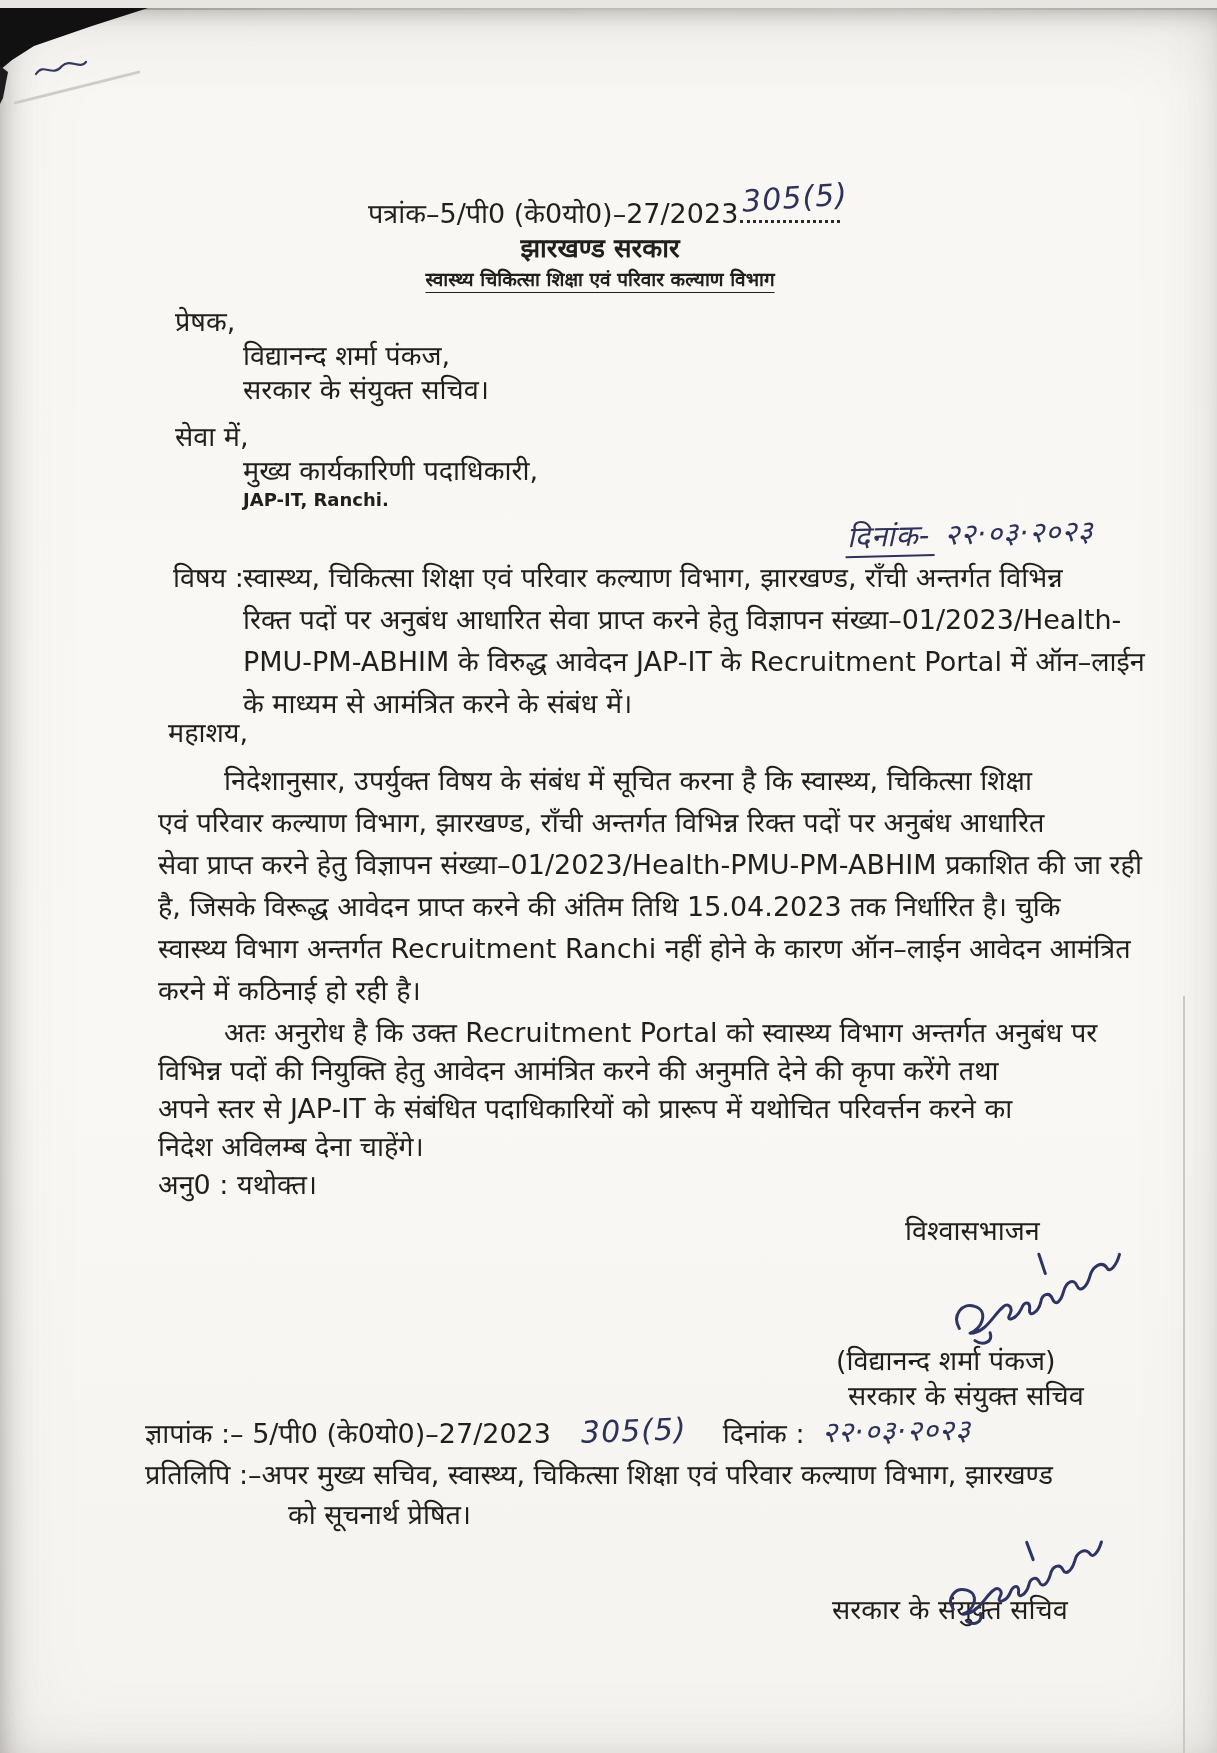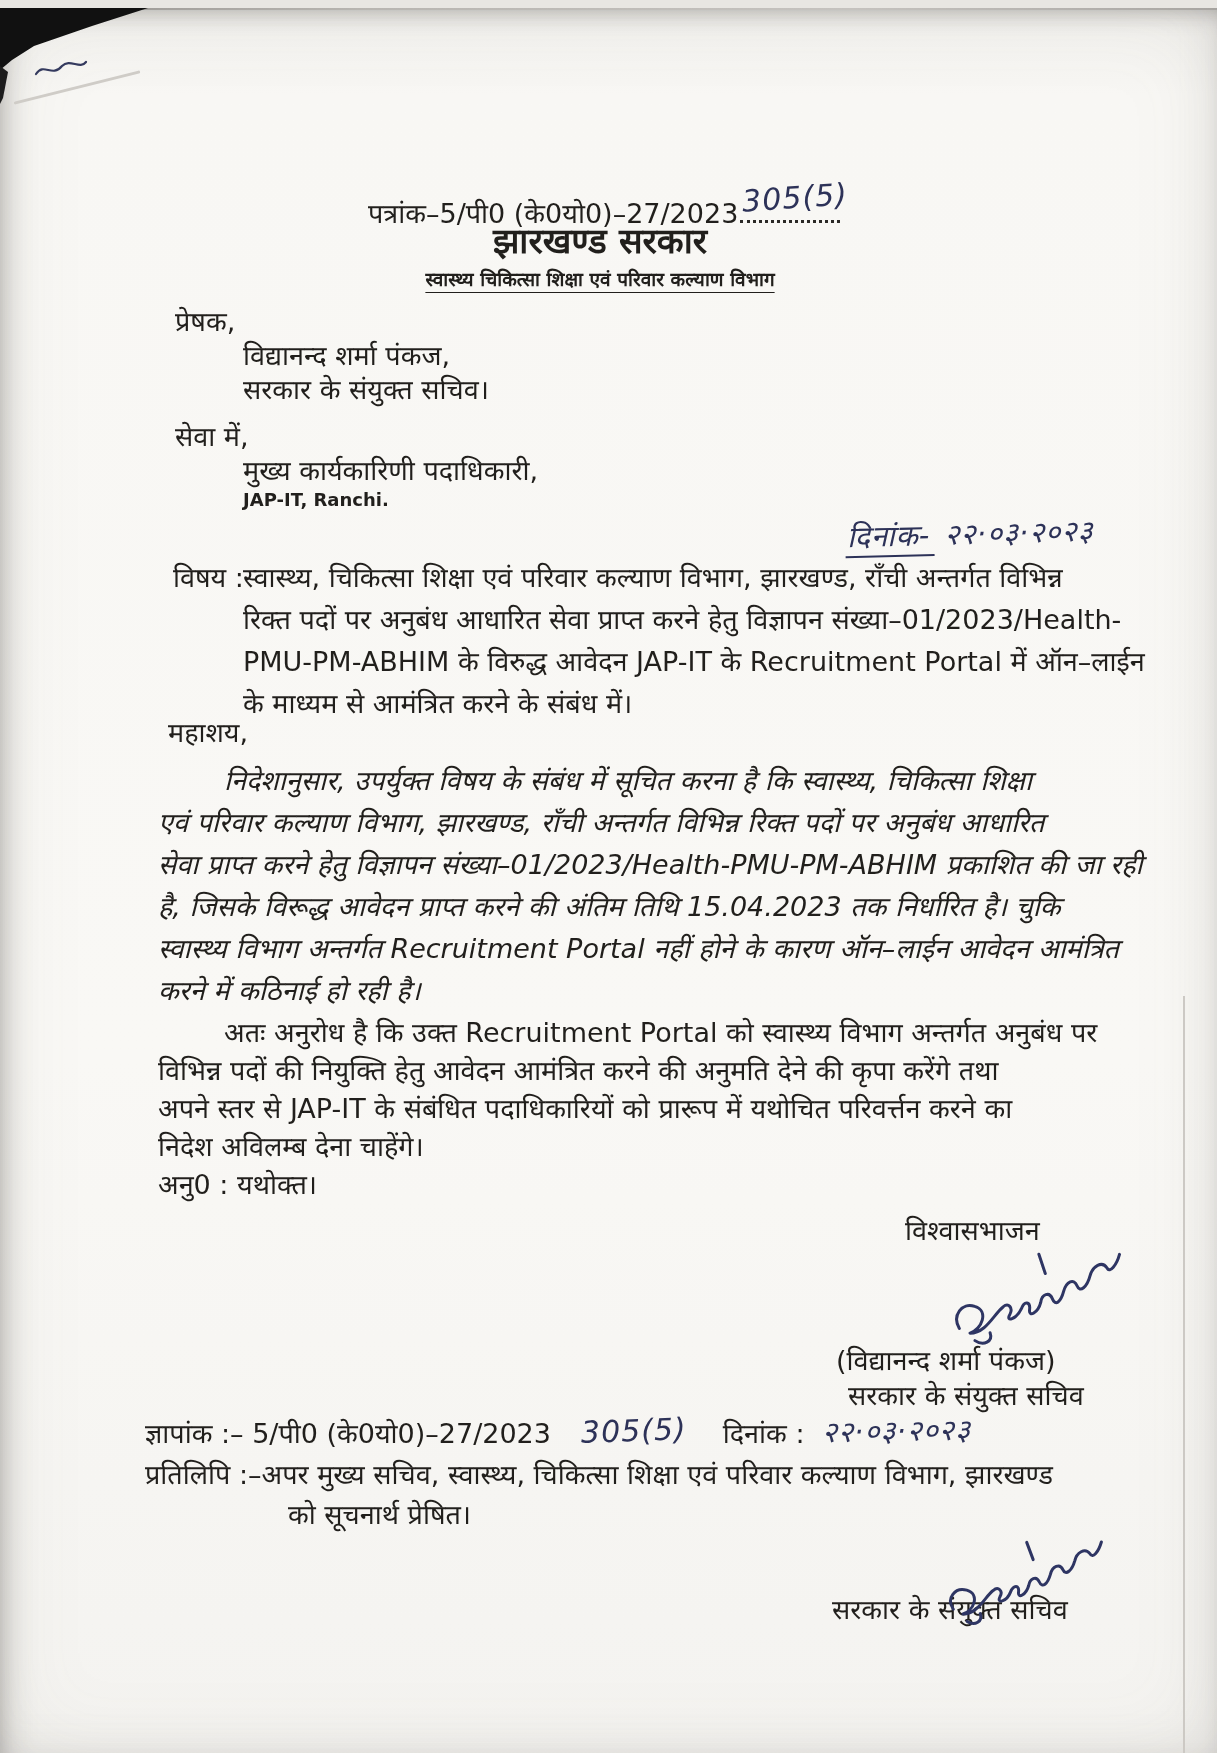--- a/index.html
+++ b/index.html
@@ -55,21 +55,21 @@
   <svg class="abs" style="left:34px; top:48px;" width="54" height="26">
     <path d="M2,18 C10,6 18,22 28,10 C36,2 46,14 52,6" stroke="#343a5e" stroke-width="2.2" fill="none" stroke-linecap="round"></path>
   </svg>
   <div class="abs rightline"></div>
 
   <div class="abs t" style="left:368px; top:185px;">
     <span>पत्रांक–5/पी0 (के0यो0)–27/2023</span><span class="dots"></span>
   </div>
   <div class="abs hand" style="left:742px; top:172px; font-size:30px; transform:rotate(-4deg);">305(5)</div>
 
-  <div class="abs t center bold" style="top:212px; font-size:35px;">झारखण्ड सरकार</div>
+  <div class="abs t center bold" style="top:224px; font-size:26px;">झारखण्ड सरकार</div>
   <div class="abs t center bold u" style="top:260px; font-size:19px;">स्वास्थ्य चिकित्सा शिक्षा एवं परिवार कल्याण विभाग</div>
 
   <div class="abs t" style="left:175px; top:297px;">प्रेषक,</div>
   <div class="abs t" style="left:243px; top:331px;text-align:center;">विद्यानन्द शर्मा पंकज,</div>
   <div class="abs t" style="left:243px; top:365px;">सरकार के संयुक्त सचिव।</div>
 
   <div class="abs t" style="left:175px; top:412px;">सेवा में,</div>
   <div class="abs t" style="left:243px; top:446px;">मुख्य कार्यकारिणी पदाधिकारी,</div>
   <div class="abs t bold" style="left:243px; top:481px; font-size:18px;">JAP-IT, Ranchi.</div>
 
@@ -82,27 +82,27 @@
   <div class="abs t lines subject-lines" style="left:243px; top:553px;">
 
   <div class="line">स्वास्थ्य, चिकित्सा शिक्षा एवं परिवार कल्याण विभाग, झारखण्ड, राँची अन्तर्गत विभिन्न</div>
       <div class="line">रिक्त पदों पर अनुबंध आधारित सेवा प्राप्त करने हेतु विज्ञापन संख्या–01/2023/Health-</div>
       <div class="line">PMU-PM-ABHIM के विरुद्ध आवेदन JAP-IT के Recruitment Portal में ऑन–लाईन</div>
       <div class="line">के माध्यम से आमंत्रित करने के संबंध में।</div>
     </div>
 
   <div class="abs t" style="left:168px; top:708px;">महाशय,</div>
 
-  <div class="abs t lines para" style="left:158px; top:756px;font-style:italic;">
+  <div class="abs t lines para" style="left:158px; top:756px;">
 
   <div class="line">निदेशानुसार, उपर्युक्त विषय के संबंध में सूचित करना है कि स्वास्थ्य, चिकित्सा शिक्षा</div>
       <div class="line">एवं परिवार कल्याण विभाग, झारखण्ड, राँची अन्तर्गत विभिन्न रिक्त पदों पर अनुबंध आधारित</div>
       <div class="line">सेवा प्राप्त करने हेतु विज्ञापन संख्या–01/2023/Health-PMU-PM-ABHIM प्रकाशित की जा रही</div>
       <div class="line">है, जिसके विरूद्ध आवेदन प्राप्त करने की अंतिम तिथि 15.04.2023 तक निर्धारित है। चुकि</div>
-      <div class="line">स्वास्थ्य विभाग अन्तर्गत Recruitment Portal नहीं होने के कारण ऑन–लाईन आवेदन आमंत्रित</div>
+      <div class="line">स्वास्थ्य विभाग अन्तर्गत Recruitment Ranchi नहीं होने के कारण ऑन–लाईन आवेदन आमंत्रित</div>
       <div class="line">करने में कठिनाई हो रही है।</div>
     </div>
 
   <div class="abs t lines para para2" style="left:158px; top:1008px;">
 
   <div class="line">अतः अनुरोध है कि उक्त Recruitment Portal को स्वास्थ्य विभाग अन्तर्गत अनुबंध पर</div>
       <div class="line">विभिन्न पदों की नियुक्ति हेतु आवेदन आमंत्रित करने की अनुमति देने की कृपा करेंगे तथा</div>
       <div class="line">अपने स्तर से JAP-IT के संबंधित पदाधिकारियों को प्रारूप में यथोचित परिवर्त्तन करने का</div>
       <div class="line">निदेश अविलम्ब देना चाहेंगे।</div>
     </div>

